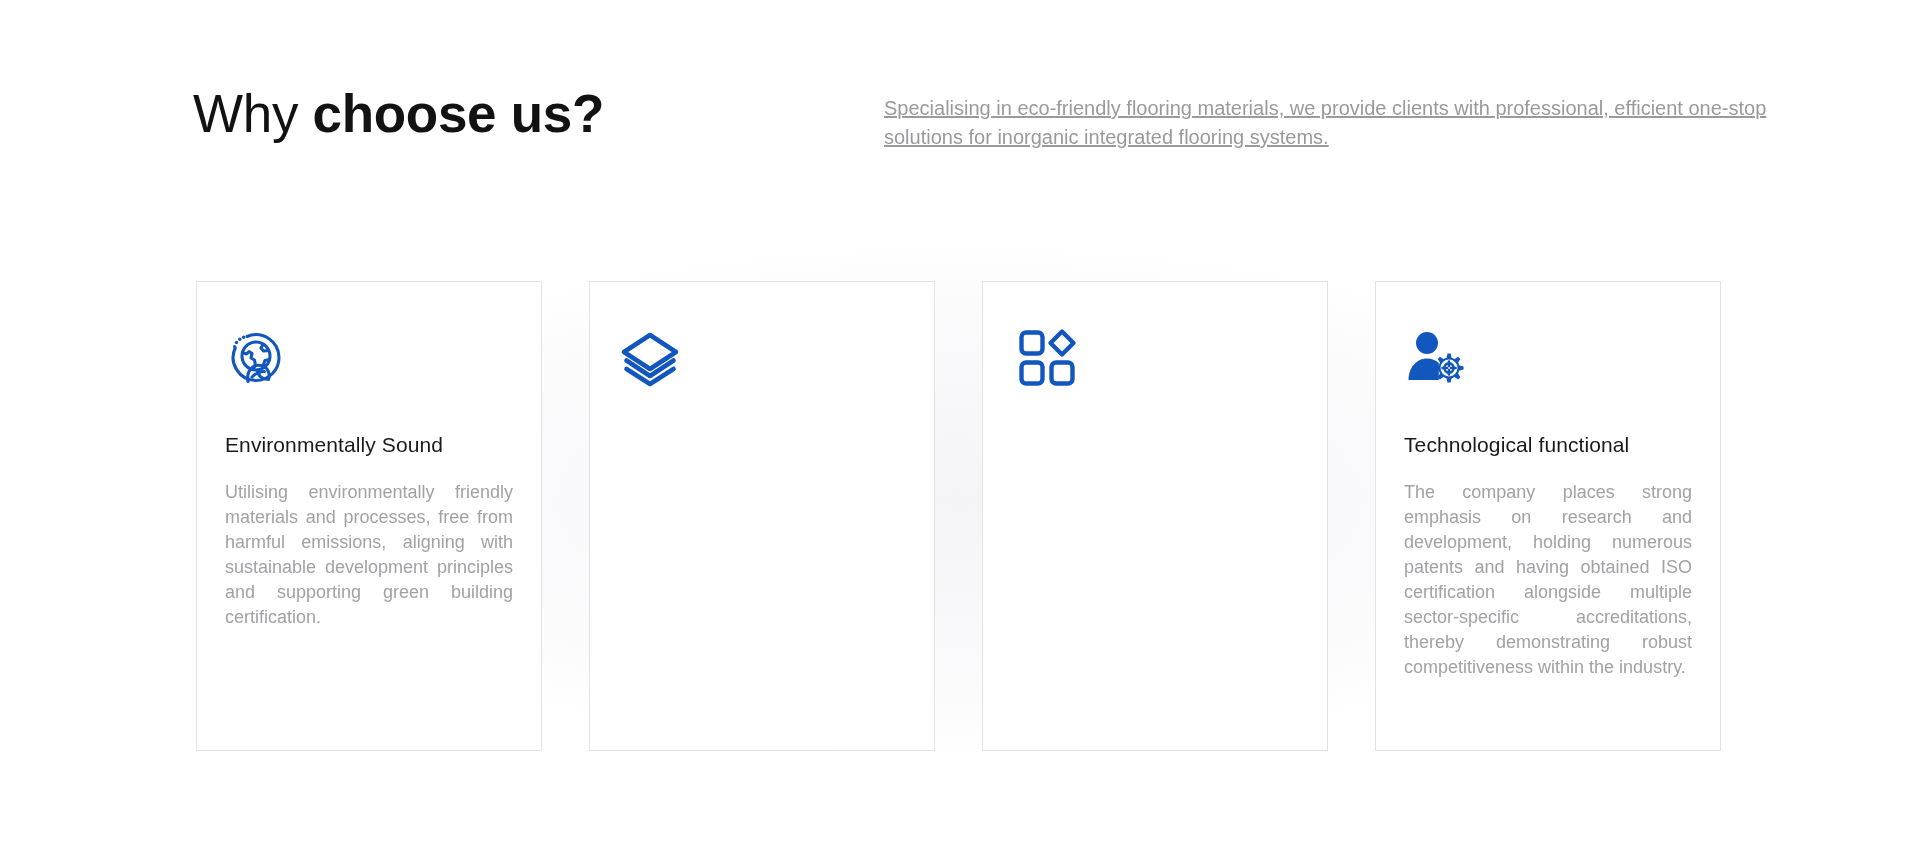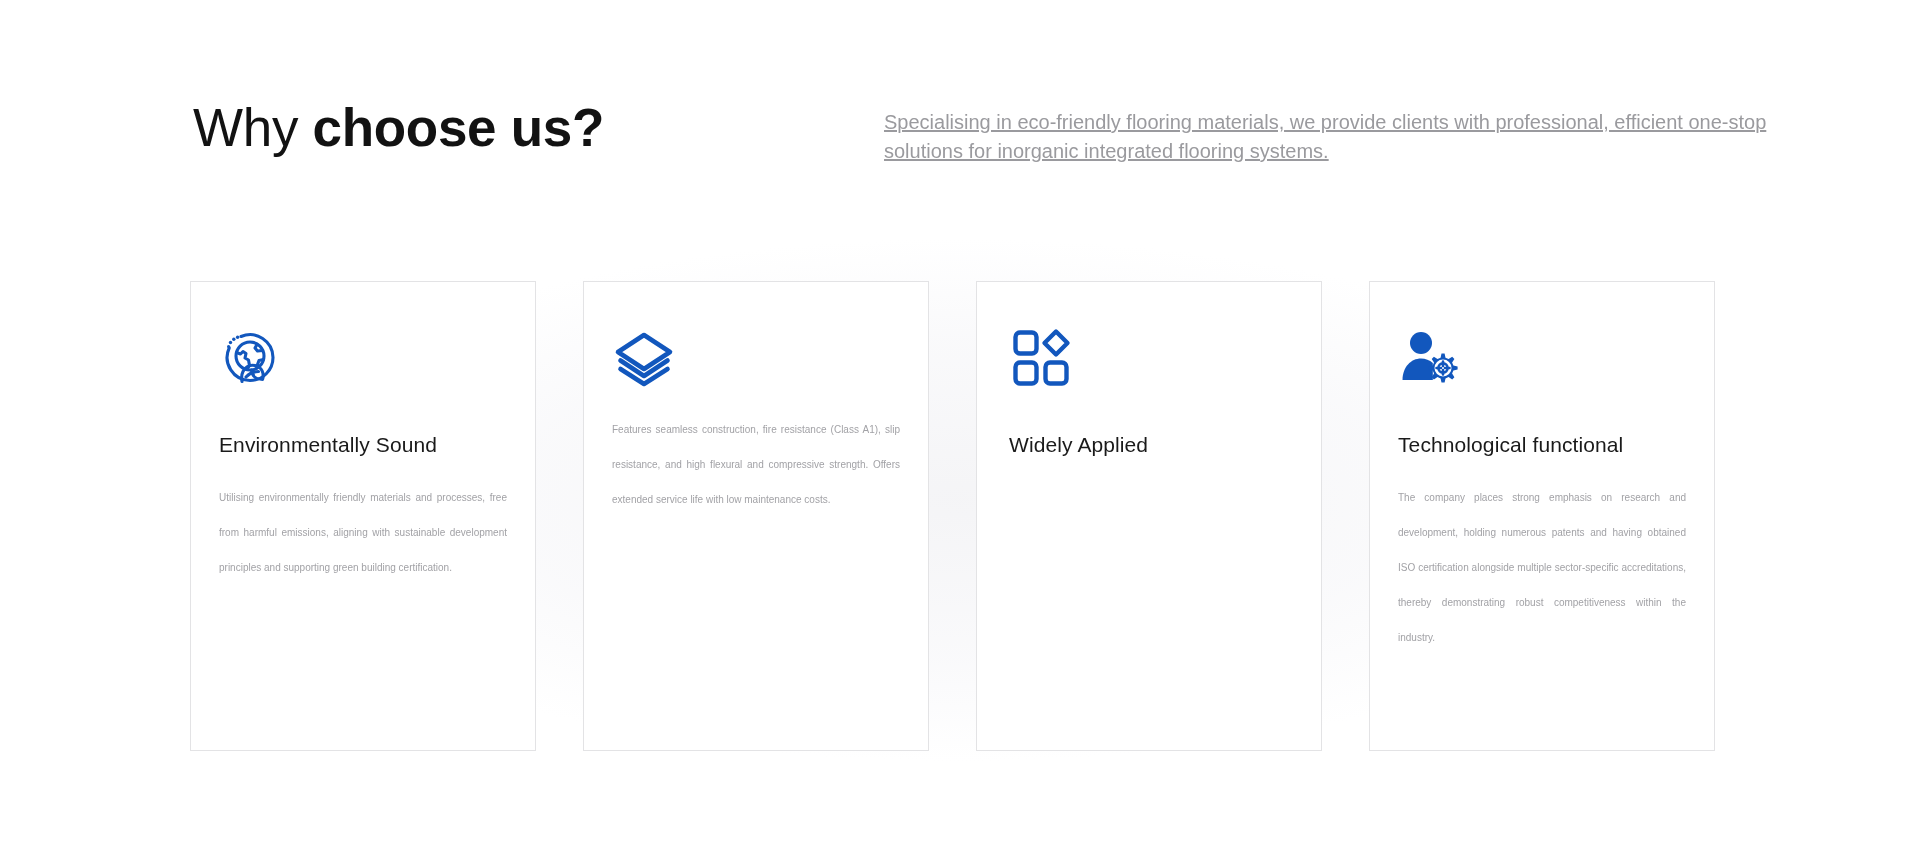--- a/index.html
+++ b/index.html
@@ -34,21 +34,21 @@
   .page {
     position: relative;
     width: 1920px;
     height: 849px;
   }
 
   
   .header {
     position: absolute;
     left: 0;
-    top: 16px;
+    top: 2px;
     width: 1920px;
     height: 200px;
   }
 
   .heading {
     position: absolute;
     left: 193px;
     top: 80px;
     font-size: 53px;
     line-height: 64px;
@@ -67,21 +67,21 @@
     font-size: 20px;
     line-height: 29px;
     color: #9a9a9e;
     font-weight: 400;
     text-decoration: underline;
   }
 
   
   .cards {
     position: absolute;
-    left: 190px;
+    left: 196px;
     top: 281px;
     width: 1532px;
     height: 470px;
     display: flex;
     gap: 47px;
   }
 
   .card {
     width: 346px;
     height: 470px;
@@ -103,22 +103,22 @@
     margin-top: 42px;
     font-size: 21px;
     line-height: 26px;
     font-weight: 400;
     color: #1a1a1a;
     letter-spacing: 0.1px;
   }
 
   .card-body {
     margin-top: 22px;
-    font-size: 10px;
-    line-height: 35px;
+    font-size: 18px;
+    line-height: 25px;
     color: #a2a2a6;
     text-align: justify;
     text-justify: inter-word;
     font-weight: 400;
   }
 
   
   .card.indent { padding-left: 32px; }
 </style>
 </head>
@@ -156,33 +156,31 @@
     </div>
 
     <div class="card">
       <span class="card-icon">
         <svg viewBox="0 0 64 64" fill="none" stroke="#1257bd" stroke-width="4.6" stroke-linecap="round" stroke-linejoin="round">
           <path d="M32 9 L58 26 L32 43 L6 26 Z"></path>
           <path d="M8.5 34.5 L32 50 L55.5 34.5"></path>
           <path d="M8.5 43 L32 58 L55.5 43"></path>
         </svg>
       </span>
-      <div class="card-body">Features seamless construction, fire resistance (Class A1), slip resistance, and high flexural and compressive strength. Offers extended service life with low maintenance costs.</div>
     </div>
 
     <div class="card indent">
       <span class="card-icon">
         <svg viewBox="0 0 64 64" fill="none" stroke="#1257bd" stroke-width="4.4" stroke-linecap="round" stroke-linejoin="round">
           <rect x="6.5" y="6.5" width="21" height="21" rx="4.5"></rect>
           <rect x="36.5" y="36.5" width="21" height="21" rx="4.5"></rect>
           <rect x="6.5" y="36.5" width="21" height="21" rx="4.5"></rect>
           <path d="M47 5.5 L58.5 17 L47 28.5 L35.5 17 Z"></path>
         </svg>
       </span>
-      <div class="card-title">Widely Applied</div>
     </div>
 
     <div class="card">
       <span class="card-icon">
         <svg viewBox="0 0 64 64">
           <circle cx="23" cy="17" r="11" fill="#1257bd"></circle>
           <path d="M4.5 54 C4.5 41 13 32.5 23 32.5 C27.5 32.5 31.6 34.2 34.8 37 L34.8 54 Z" fill="#1257bd"></path>
           <path d="M43.5 27.5 l3.1 0 0.9 4.2 3.1 1.3 3.6-2.3 2.2 2.2 -2.3 3.6 1.3 3.1 4.2 0.9 0 3.1 -4.2 0.9 -1.3 3.1 2.3 3.6 -2.2 2.2 -3.6-2.3 -3.1 1.3 -0.9 4.2 -3.1 0 -0.9-4.2 -3.1-1.3 -3.6 2.3 -2.2-2.2 2.3-3.6 -1.3-3.1 -4.2-0.9 0-3.1 4.2-0.9 1.3-3.1 -2.3-3.6 2.2-2.2 3.6 2.3 3.1-1.3 Z" fill="#1257bd"></path>
           <circle cx="45" cy="42" r="8.5" fill="#ffffff"></circle>
           <path d="M45 35.5 L45 40 M45 44 L45 48.5 M38.5 42 L43 42 M47 42 L51.5 42" stroke="#1257bd" stroke-width="2.6" stroke-linecap="round"></path>

